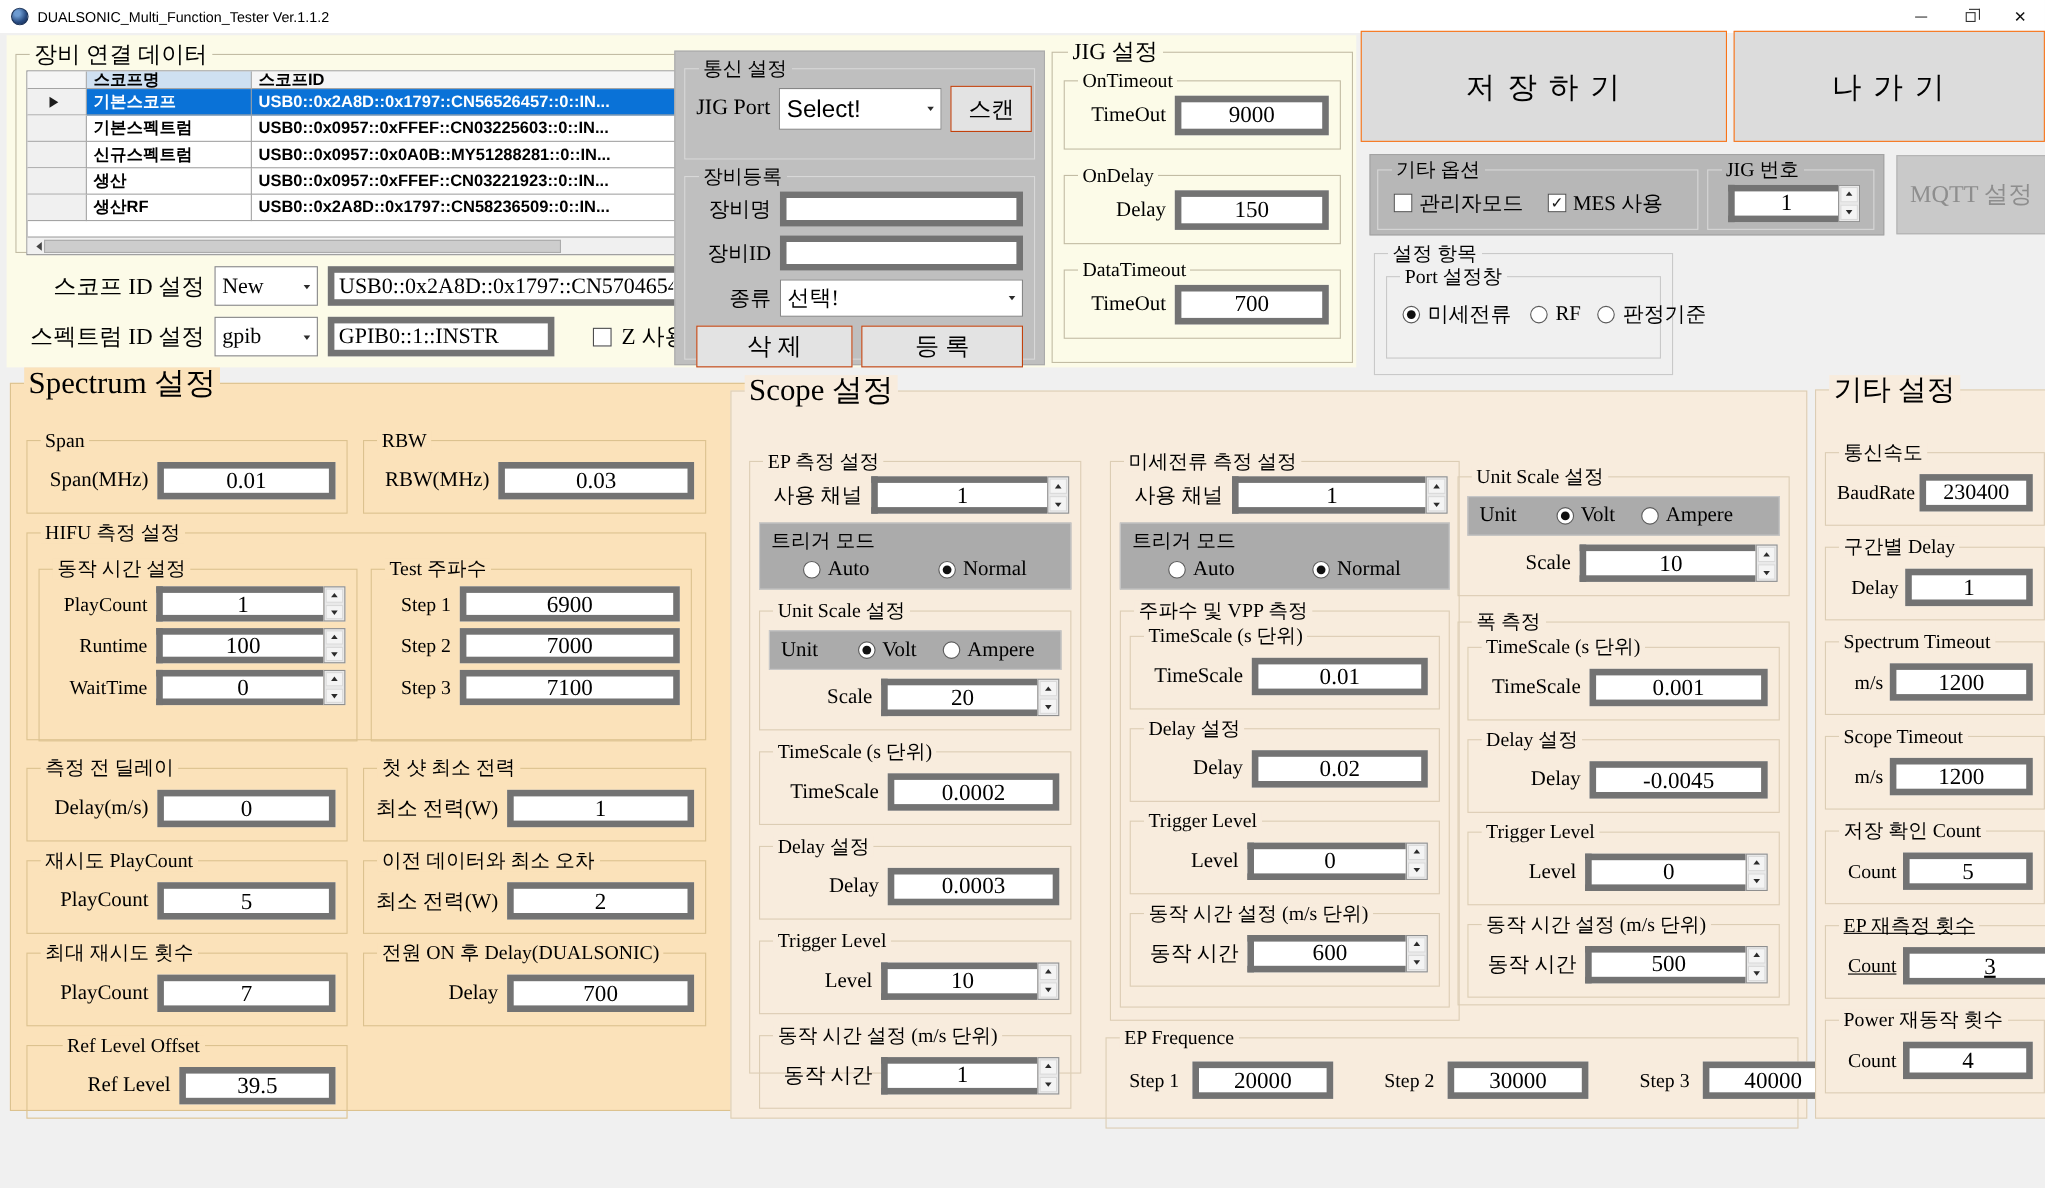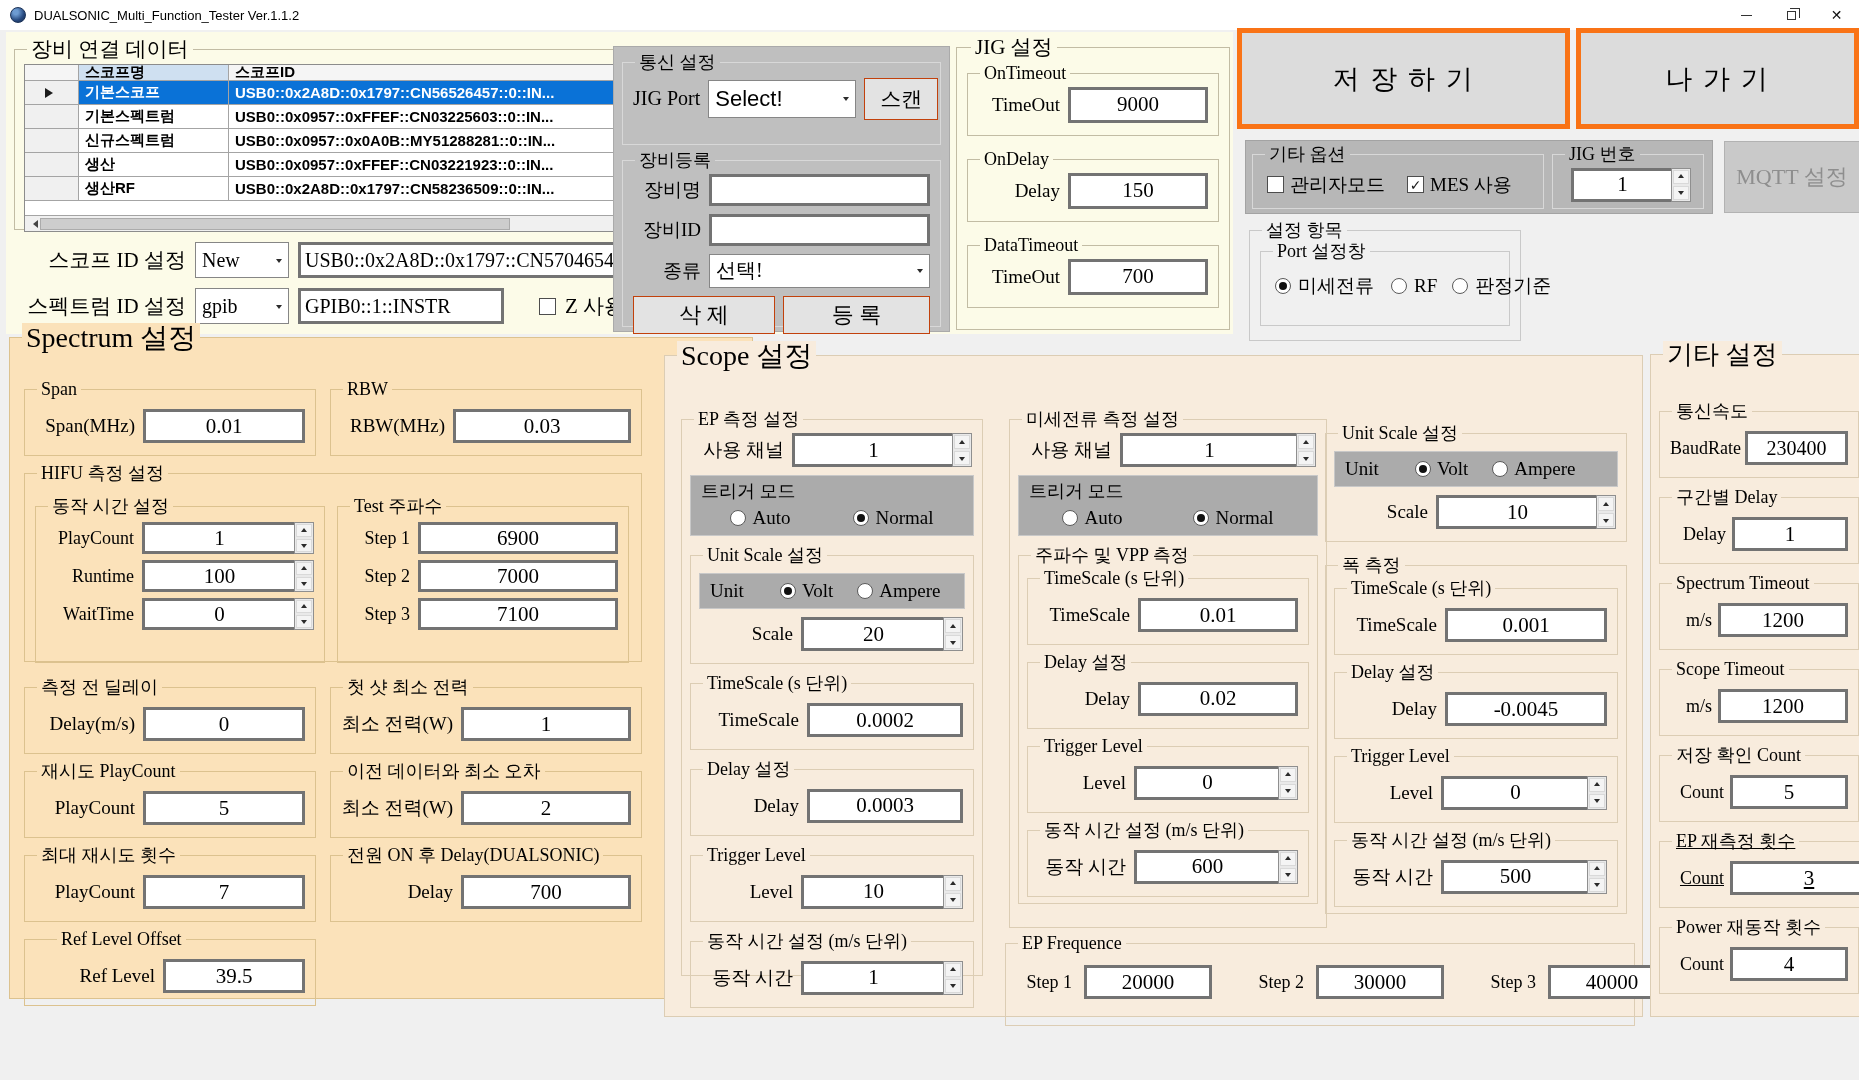--- a/index.html
+++ b/index.html
@@ -29,38 +29,38 @@
   .bg-linen { background:#f8ecdd; border-color:#dccdb4; } .bg-linen > legend { background:#f8ecdd; }
   .on-linen { border-color:#dccdb4; } .on-linen > legend { background:#f8ecdd; }
   .on-gray  { border-color:#d8d8d8; } .on-gray > legend { background:transparent; }
   .on-f0 > legend { background:#f0f0f0; }
   .legend-big { font-size:28px; }
   .legend-med { font-size:21px; }
 
   
   .frow { display:flex; align-items:center; gap:8px; margin:8px 2px 4px 2px; }
   .lbl { font-size:19px; text-align:right; white-space:nowrap; flex:none; }
-  .tb { height:34px; background:#fff; border:3px solid #737373; font-family:"Liberation Serif","DejaVu Serif",serif;
+  .tb { height:34px; background:#fff; border:6px solid #737373; font-family:"Liberation Serif","DejaVu Serif",serif;
         font-size:21px; text-align:center; width:100%; min-width:0; padding:0 4px; outline:none; }
   .tb.left { text-align:left; font-size:20px; }
   .spin { display:flex; flex:1; min-width:0; }
   .spin .tb { border-right:none; }
   .updown { width:20px; flex:none; display:flex; flex-direction:column; border:1px solid #8f8f8f; background:#e9e9e9; }
   .ud { flex:1; display:flex; align-items:center; justify-content:center; background:#f4f4f4; border:1px solid #d9d9d9; margin:1px; }
   .tri-up    { width:0; height:0; border:3px solid transparent; border-bottom:4px solid #2b2b2b; display:inline-block; transform:translateY(-2px);}
   .tri-down  { width:0; height:0; border:3px solid transparent; border-top:4px solid #2b2b2b; display:inline-block; transform:translateY(2px);}
   .tri-left  { width:0; height:0; border:4px solid transparent; border-right:5px solid #444; display:inline-block; }
 
   .combo { background:#fff; border:1px solid #868686; display:flex; align-items:center; padding:0 6px; gap:6px; min-width:0; }
   .combo .ctext { font-size:20px; white-space:nowrap; overflow:hidden; }
   .combo .carr { margin-left:auto; flex:none; }
 
   .btn { background:#e3e3e3; border:1px solid #c2410c; display:flex; align-items:center; justify-content:center;
          font-size:21px; white-space:nowrap; cursor:default; }
-  .bigbtn { background:#dcdcdc; border:5px solid #f97316; font-size:27px; letter-spacing:2px; }
+  .bigbtn { background:#dcdcdc; border:1px solid #f97316; font-size:27px; letter-spacing:2px; }
 
   .check { width:17px; height:17px; background:#fff; border:1px solid #4d4d4d; display:inline-flex; align-items:center;
            justify-content:center; flex:none; font-family:"DejaVu Sans",sans-serif; }
   .check.checked::after { content:"✓"; font-size:14px; font-weight:bold; color:#1a1a1a; }
   .radio { width:16px; height:16px; border:1px solid #5a5a5a; border-radius:50%; background:#fff; position:relative; display:inline-block; flex:none; }
   .radio.checked::after { content:""; position:absolute; inset:3px; background:#101010; border-radius:50%; }
   .rlbl { font-size:19px; white-space:nowrap; }
   .ritem { display:flex; align-items:center; gap:6px; }
 
   
@@ -286,21 +286,21 @@
       <span class="radio checked"></span>
       <span class="rlbl">미세전류</span>
       <span class="radio" style="margin-left:10px;"></span>
       <span class="rlbl">RF</span>
       <span class="radio" style="margin-left:8px;"></span>
       <span class="rlbl">판정기준</span>
     </div>
   </fieldset>
 </fieldset>
 
-<fieldset class="abs bg-wheat" style="left:9px; top:323px; width:744px; height:676px;">
+<fieldset class="abs bg-wheat" style="left:9px; top:334px; width:744px; height:676px;">
   <legend class="legend-big">Spectrum 설정</legend>
 
   <fieldset class="abs on-wheat" style="left:14px; top:28px; width:292px;">
     <legend>Span</legend>
     <div class="frow">
         <span class="lbl" style="width:100px;">Span(MHz)</span>
       <input class="tb" readonly="" value="0.01" style="">
       </div>
   </fieldset>
   <fieldset class="abs on-wheat" style="left:320px; top:28px; width:312px;">
@@ -561,21 +561,21 @@
         <span class="ritem">
             <span class="radio"></span>
             <span class="rlbl">Auto</span>
           </span>
         <span class="ritem">
             <span class="radio checked"></span>
             <span class="rlbl">Normal</span>
           </span>
       </div>
     </div>
-    <fieldset class="on-linen" style="margin-top:10px; padding-bottom:6px;">
+    <fieldset class="on-linen" style="margin-top:10px; padding-bottom:18px;">
       <legend>주파수 및 VPP 측정</legend>
       <fieldset class="on-linen" style="margin-top:2px;">
         <legend>TimeScale (s 단위)</legend>
         <div class="frow">
             <span class="lbl" style="width:92px;">TimeScale</span>
           <input class="tb" readonly="" value="0.01" style="">
           </div>
       </fieldset>
       <fieldset class="on-linen" style="margin-top:8px;">
         <legend>Delay 설정</legend>

